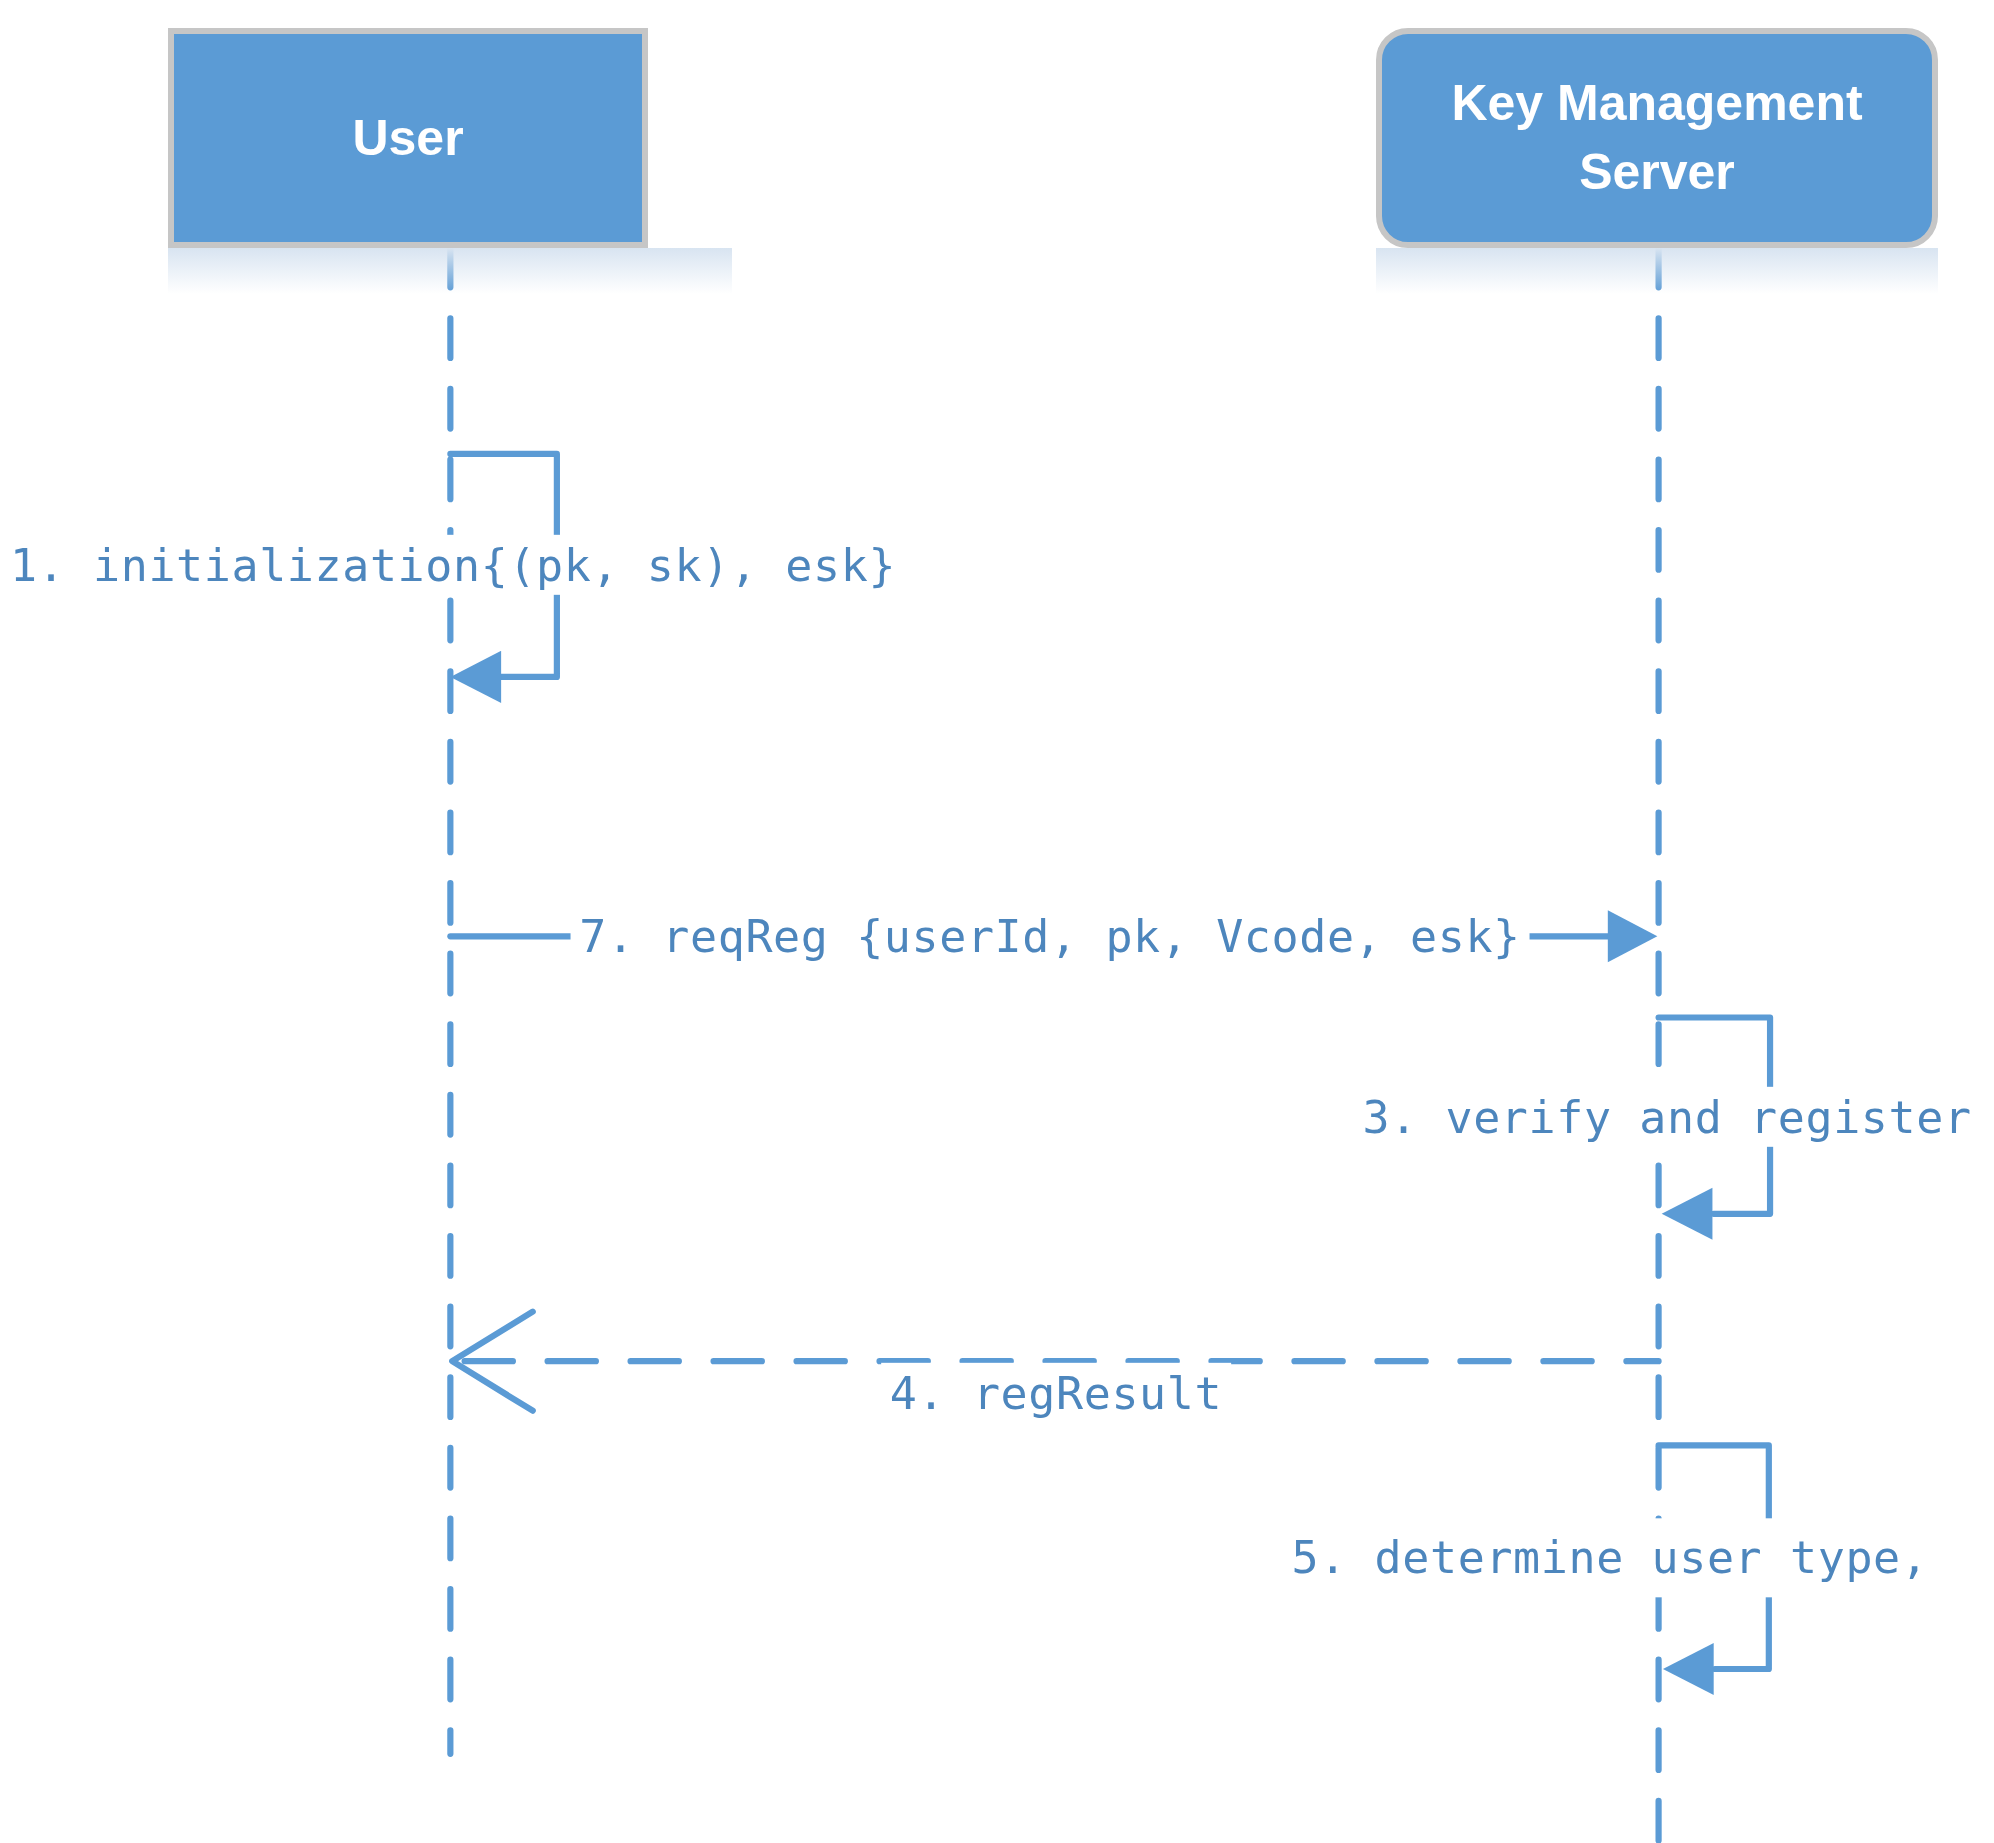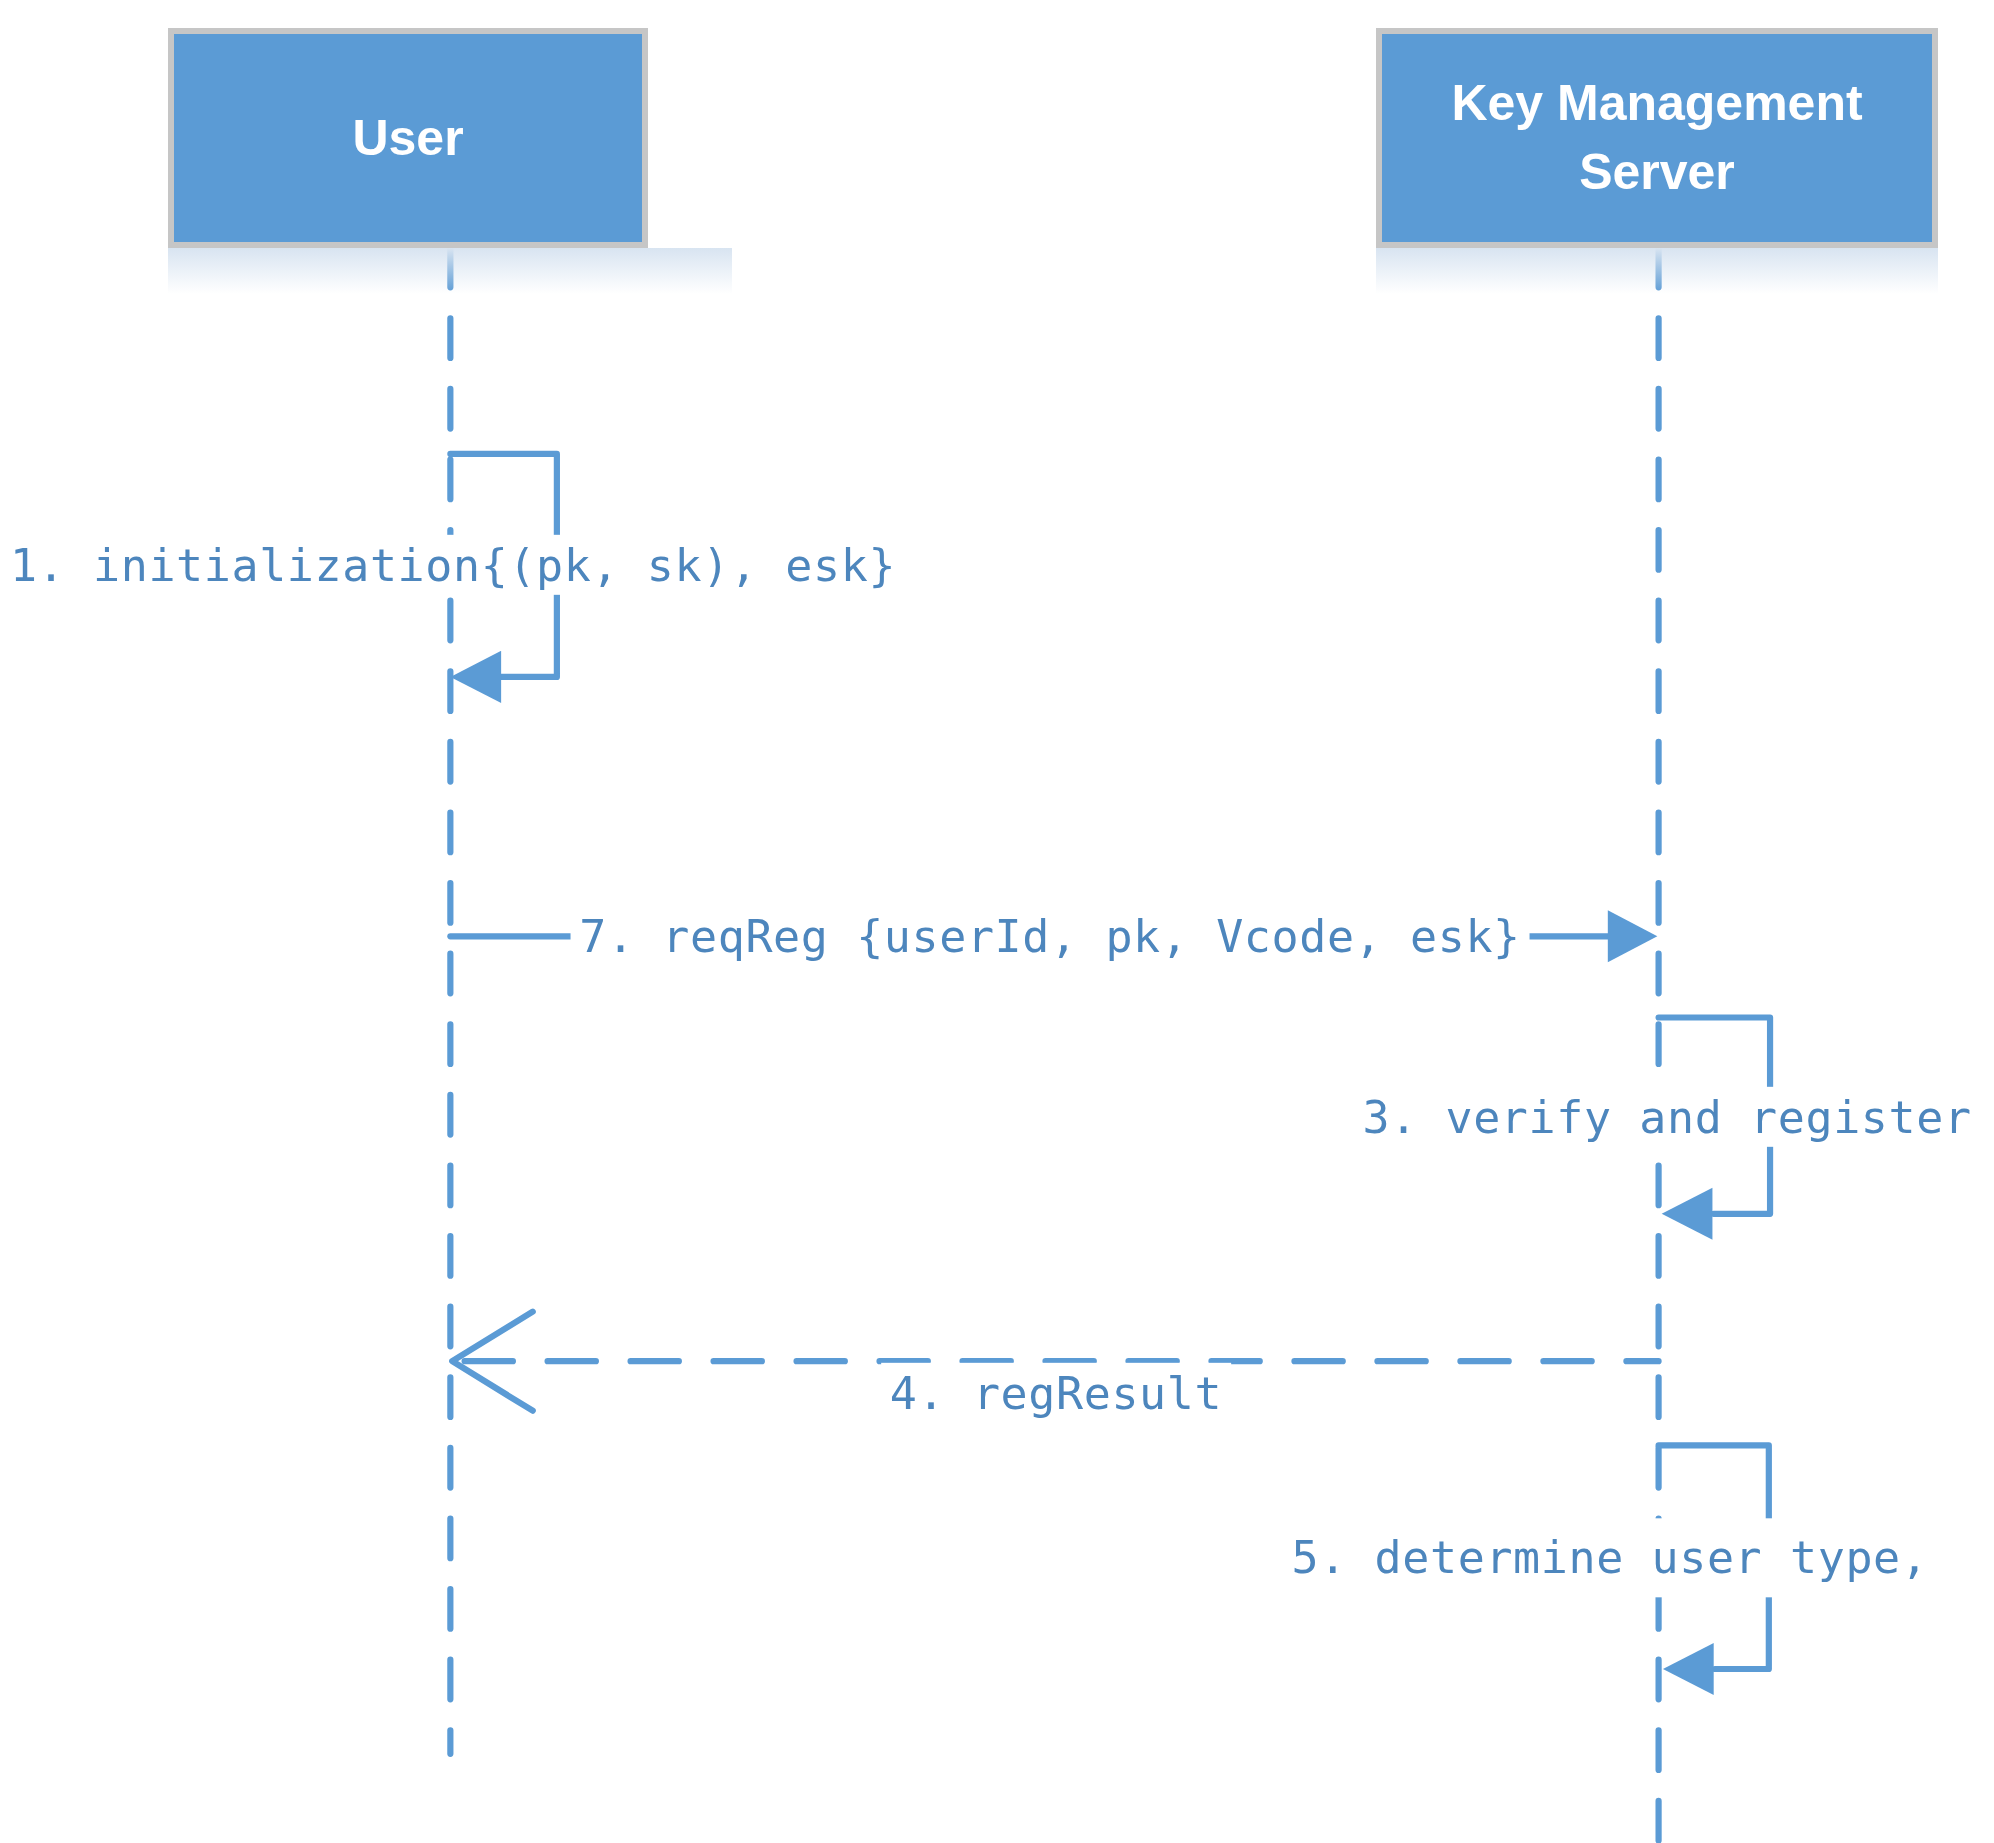--- a/index.html
+++ b/index.html
@@ -32,21 +32,21 @@
     justify-content:center;
     text-align:center;
     color:var(--actor-text);
     font-weight:bold;
     font-size:50px;
     line-height:69px;
     z-index:3;
   }
   .actor .actor-label{display:block;max-width:477px;}
   #actor-user{left:168px;top:28px;width:480px;height:220px;}
-  #actor-kms{left:1376px;top:28px;width:562px;height:220px;}
+  #actor-kms{left:1376px;top:28px;width:562px;height:220px;border-radius:32px;}
 
   
   .reflection{
     position:absolute;
     height:46px;
     background:linear-gradient(to bottom, #D8E4F1, rgba(255,255,255,0));
     z-index:1;
   }
   #refl-user{left:168px;top:248px;width:564px;}
   #refl-kms{left:1376px;top:248px;width:562px;}

